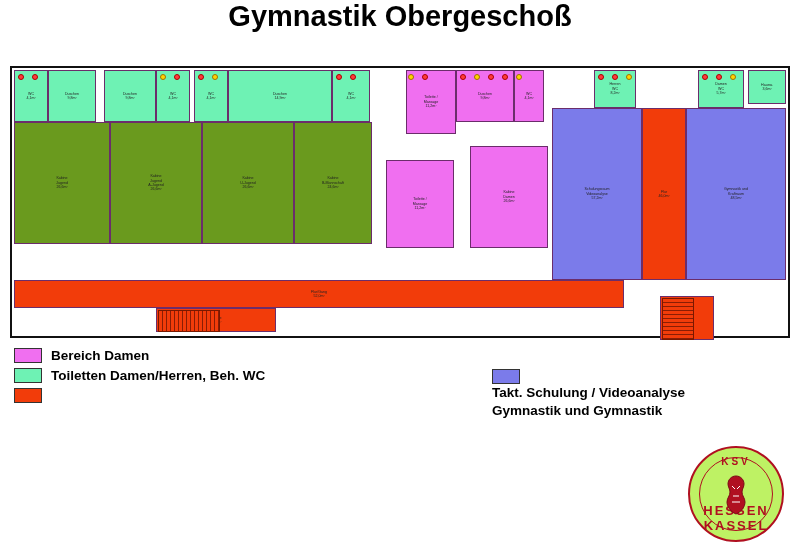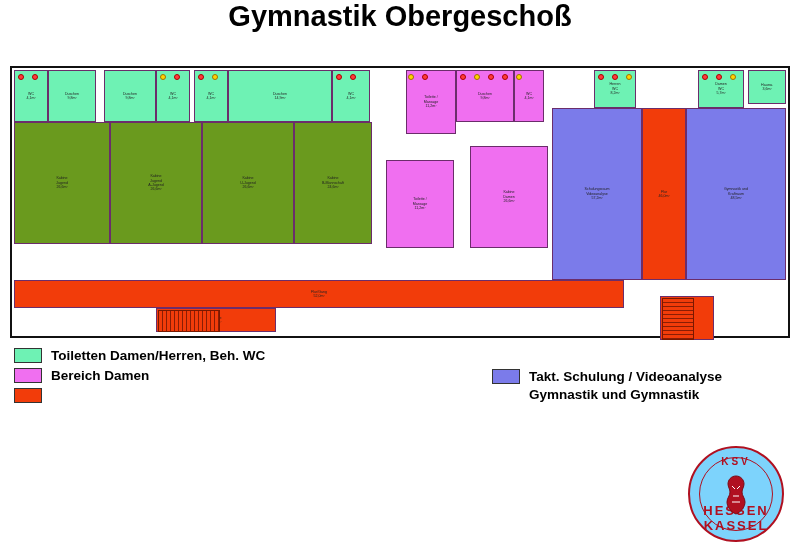--- a/index.html
+++ b/index.html
@@ -52,28 +52,28 @@
     background-image:repeating-linear-gradient(to bottom,#f23c0a 0 3px,#8a1d04 3px 4px);
   }
   .dot{position:absolute;width:4px;height:4px;border-radius:50%;background:#ff3b3b;border:1px solid #a00;}
   .dotg{position:absolute;width:4px;height:4px;border-radius:50%;background:#ffd400;border:1px solid #a07000;}
 
   
   .legend{position:absolute;left:14px;top:348px;}
   .legend-row{display:flex;align-items:center;margin-bottom:5px;}
   .swatch{width:28px;height:15px;border:1px solid #333;margin-right:9px;box-sizing:border-box;}
   .legend-txt{font-size:13.5px;font-weight:bold;color:#000;}
-  .legend2{position:absolute;left:492px;top:368px;display:flex;align-items:flex-start;}
+  .legend2{position:absolute;left:492px;top:368px;display:flex;align-items:flex-start;flex-direction:column;}
   .legend2 .swatch{margin-top:1px;}
   .legend2 .legend-txt{line-height:1.35;}
 
   
   .logo{
     position:absolute;right:16px;bottom:14px;width:92px;height:92px;
-    border-radius:50%;background:#7dd3fc;border:2px solid #b01020;
+    border-radius:50%;background:#bef264;border:2px solid #b01020;
     display:flex;align-items:center;justify-content:center;
   }
   .logo .inner{
     position:absolute;width:72px;height:72px;border-radius:50%;
     border:1px solid #b01020;
   }
   .logo .txt-top{
     position:absolute;top:8px;left:0;width:100%;text-align:center;
     font-size:10px;font-weight:bold;color:#b01020;letter-spacing:3px;
   }
@@ -222,26 +222,26 @@
     <div class="dotg" style="left: 152px; top: 16px;"></div>
     <div class="dot" style="left: 166px; top: 16px;"></div>
     <div class="dot" style="left: 190px; top: 16px;"></div>
     <div class="dotg" style="left: 204px; top: 16px;"></div>
     <div class="dot" style="left: 328px; top: 16px;"></div>
     <div class="dot" style="left: 342px; top: 16px;"></div>
   </div>
 
 <div class="legend">
   <div class="legend-row">
+    <span class="swatch" style="background:#f06ff0"></span>
+    <span class="legend-txt">Bereich Damen</span>
+  </div>
+  <div class="legend-row">
     <span class="swatch" style="background:#6ef2b4"></span>
     <span class="legend-txt">Toiletten Damen/Herren, Beh. WC</span>
-  </div>
-  <div class="legend-row">
-    <span class="swatch" style="background:#f06ff0"></span>
-    <span class="legend-txt">Bereich Damen</span>
   </div>
   <div class="legend-row">
     <span class="swatch" style="background:#f23c0a"></span>
   </div>
 </div>
 
 <div class="legend2">
   <span class="swatch" style="background:#7b7bea"></span>
   <span class="legend-txt">
     <span>Takt. Schulung / Videoanalyse</span><br>

